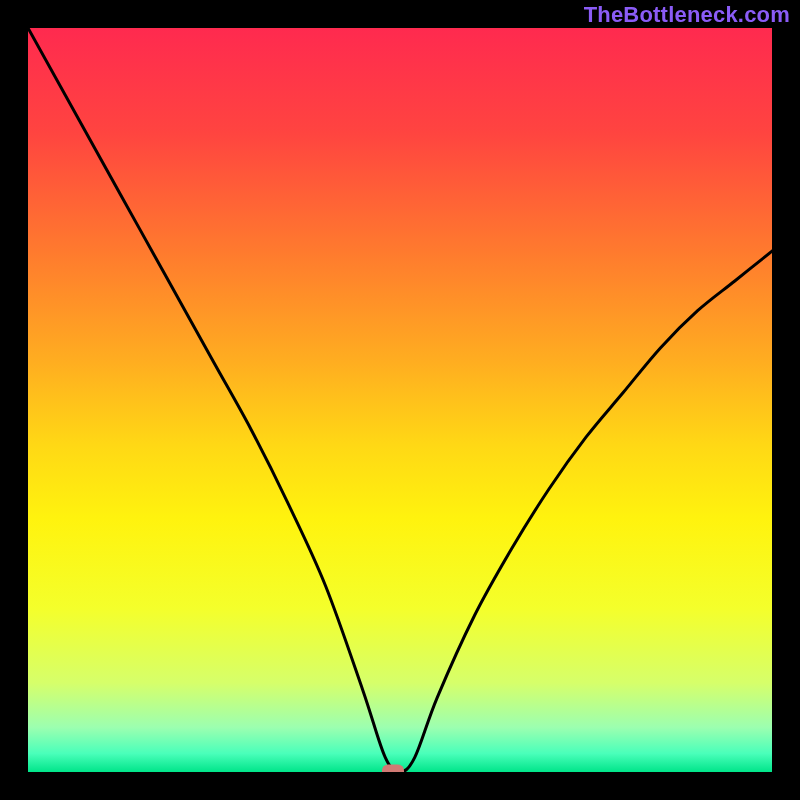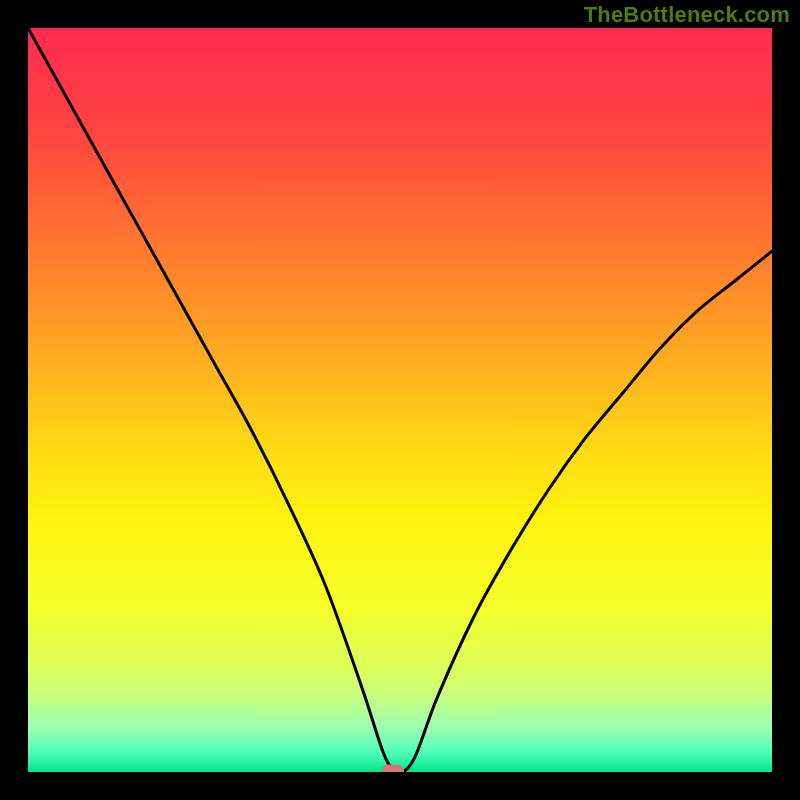--- a/index.html
+++ b/index.html
@@ -14,21 +14,21 @@
   .frame {
     position: relative;
     width: 800px;
     height: 800px;
     background: #000;
   }
   .watermark {
     position: absolute;
     top: 2px;
     right: 10px;
-    color: #4d7c0f;
+    color: #8b5cf6;
     font-size: 22px;
     font-weight: 600;
     letter-spacing: 0.2px;
     z-index: 10;
   }
   .plot-area {
     position: absolute;
     left: 28px;
     top: 28px;
     width: 744px;

